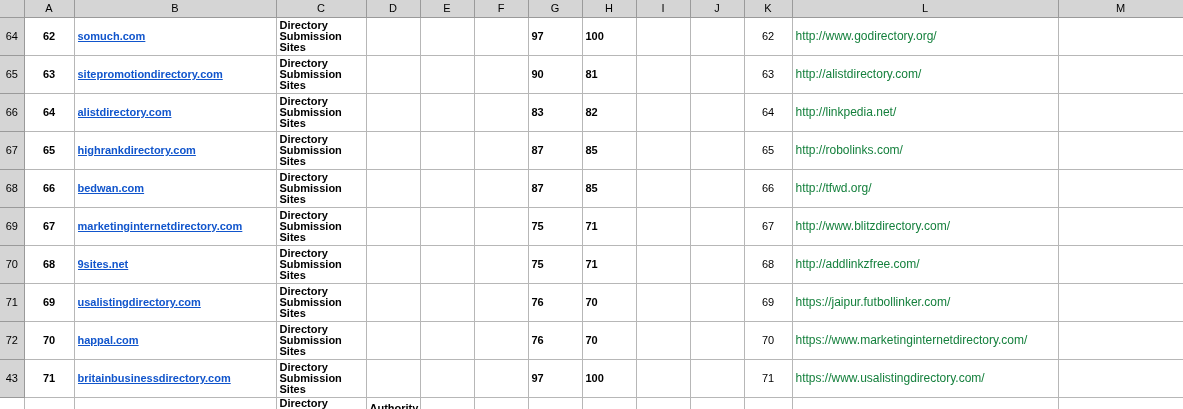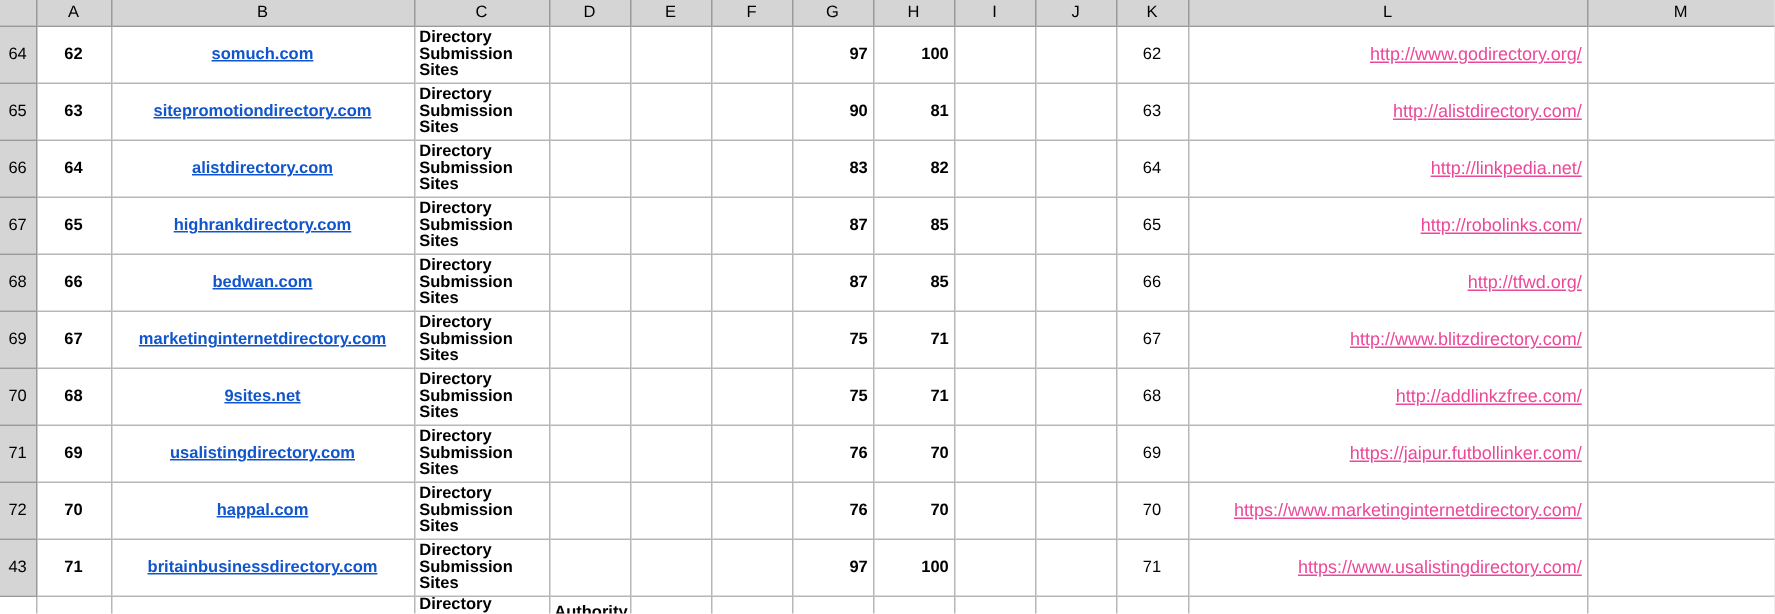--- a/index.html
+++ b/index.html
@@ -65,45 +65,43 @@
     border: none;
   }
   .idnum {
     font-weight: bold;
     font-size: 13px;
     text-align: center;
     color: #000;
   }
   .sitelink {
     display: block;
-    text-align: center;
     color: #1155cc;
     text-decoration: underline;
     font-weight: bold;
     font-size: 11px;
     white-space: nowrap;
     overflow: hidden;
   }
   .urllink {
     display: block;
-    text-align: right;
-    color: #ec4899;
-    text-decoration: underline;
+    text-align: left;
+    color: #15803d;
     font-size: 12px;
     white-space: nowrap;
     overflow: hidden;
   }
   .dirtext {
     font-size: 9px;
     font-weight: bold;
     line-height: 11px;
     color: #000;
   }
   .score {
-    text-align: right;
+    text-align: left;
     font-weight: bold;
     font-size: 15px;
     color: #000;
   }
   .knum {
     text-align: center;
     font-size: 11px;
     color: #000;
     vertical-align: bottom;
     padding-bottom: 2px;

